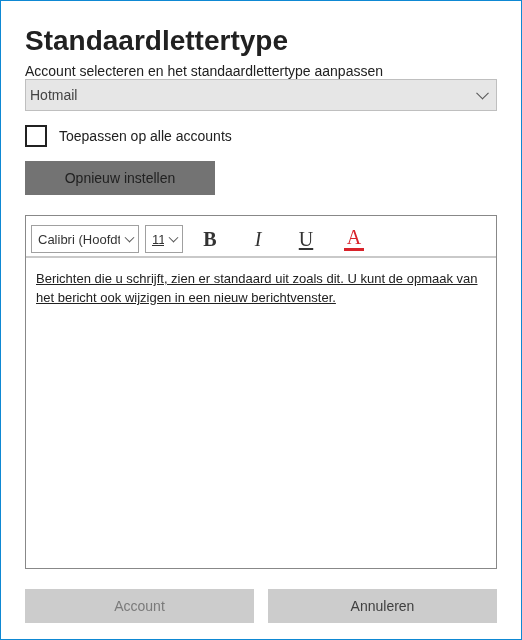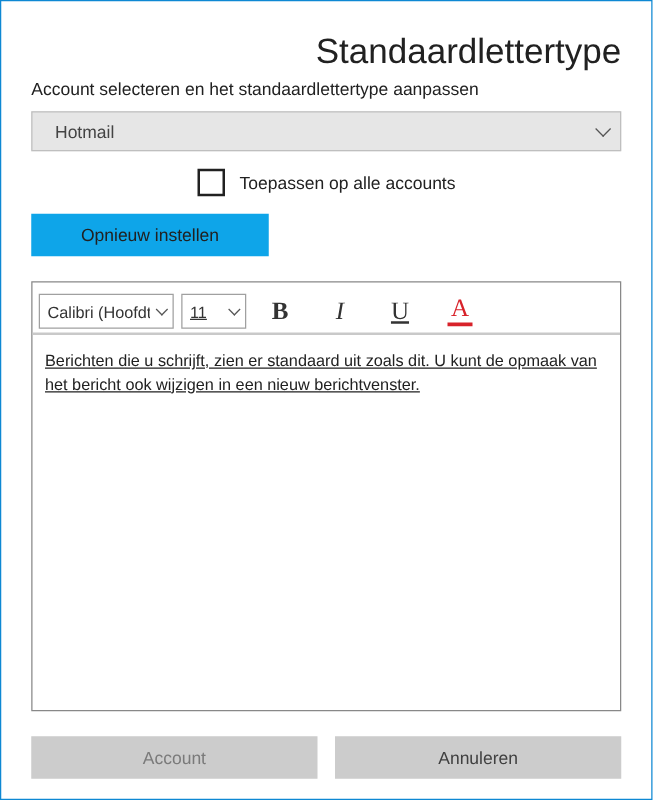--- a/index.html
+++ b/index.html
@@ -6,57 +6,57 @@
   body {
     font-family: "Segoe UI", Arial, sans-serif;
     background: #fff;
     width: 522px;
     height: 640px;
     border: 1px solid #0e88d3;
     overflow: hidden;
     color: #212121;
   }
   .content { padding: 24px 24px 16px 24px; display: flex; flex-direction: column; height: 100%; }
-  h1 { font-size: 28px; font-weight: 400; margin-bottom: 6px; text-align: right; }
-  .subtitle { font-size: 14px; font-weight: 400; margin-bottom: 10px; color: #212121; }
+  h1 { font-size: 28px; font-weight: 700; margin-bottom: 6px; }
+  .subtitle { font-size: 14px; font-weight: 400; color: #212121; }
   .account-select {
     width: 100%;
     height: 32px;
     background: #e6e6e6;
     border: 1px solid #bfbfbf;
-    padding: 0 18px;
+    padding: 0 4px;
     font-size: 14px;
     color: #444;
     appearance: none;
     position: relative;
   }
   .select-wrap { position: relative; margin-bottom: 14px; }
   .select-wrap::after {
     content: "";
     position: absolute;
     right: 10px;
     top: 50%;
     width: 8px; height: 8px;
     border-right: 1.5px solid #555;
     border-bottom: 1.5px solid #555;
     transform: translateY(-70%) rotate(45deg);
     pointer-events: none;
   }
-  .checkbox-row { display: flex; align-items: center; gap: 12px; margin-bottom: 14px; justify-content: center; }
+  .checkbox-row { display: flex; align-items: center; gap: 12px; margin-bottom: 14px; }
   .chk {
     width: 22px; height: 22px;
     border: 2px solid #212121;
     background: #fff;
     display: inline-block;
     flex-shrink: 0;
   }
   .chk-label { font-size: 14px; }
   .reset-btn {
     width: 190px; height: 34px;
-    background: #0ea5e9;
+    background: #737373;
     border: none;
     font-size: 14px;
     color: #212121;
     margin-bottom: 20px;
     cursor: pointer;
   }
   .editor-box {
     border: 1px solid #888;
     flex: 1;
     display: flex;
@@ -74,21 +74,21 @@
   .font-name, .font-size {
     height: 28px;
     border: 1px solid #a0a0a0;
     background: #fff;
     font-size: 13px;
     padding: 0 18px 0 6px;
     appearance: none;
     color: #333;
   }
   .font-name { width: 108px; }
-  .font-size { width: 52px; text-decoration: underline; }
+  .font-size { width: 38px; text-decoration: underline; }
   .sel-sml { position: relative; }
   .sel-sml::after {
     content: "";
     position: absolute;
     right: 6px; top: 50%;
     width: 6px; height: 6px;
     border-right: 1.2px solid #555;
     border-bottom: 1.2px solid #555;
     transform: translateY(-70%) rotate(45deg);
     pointer-events: none;

